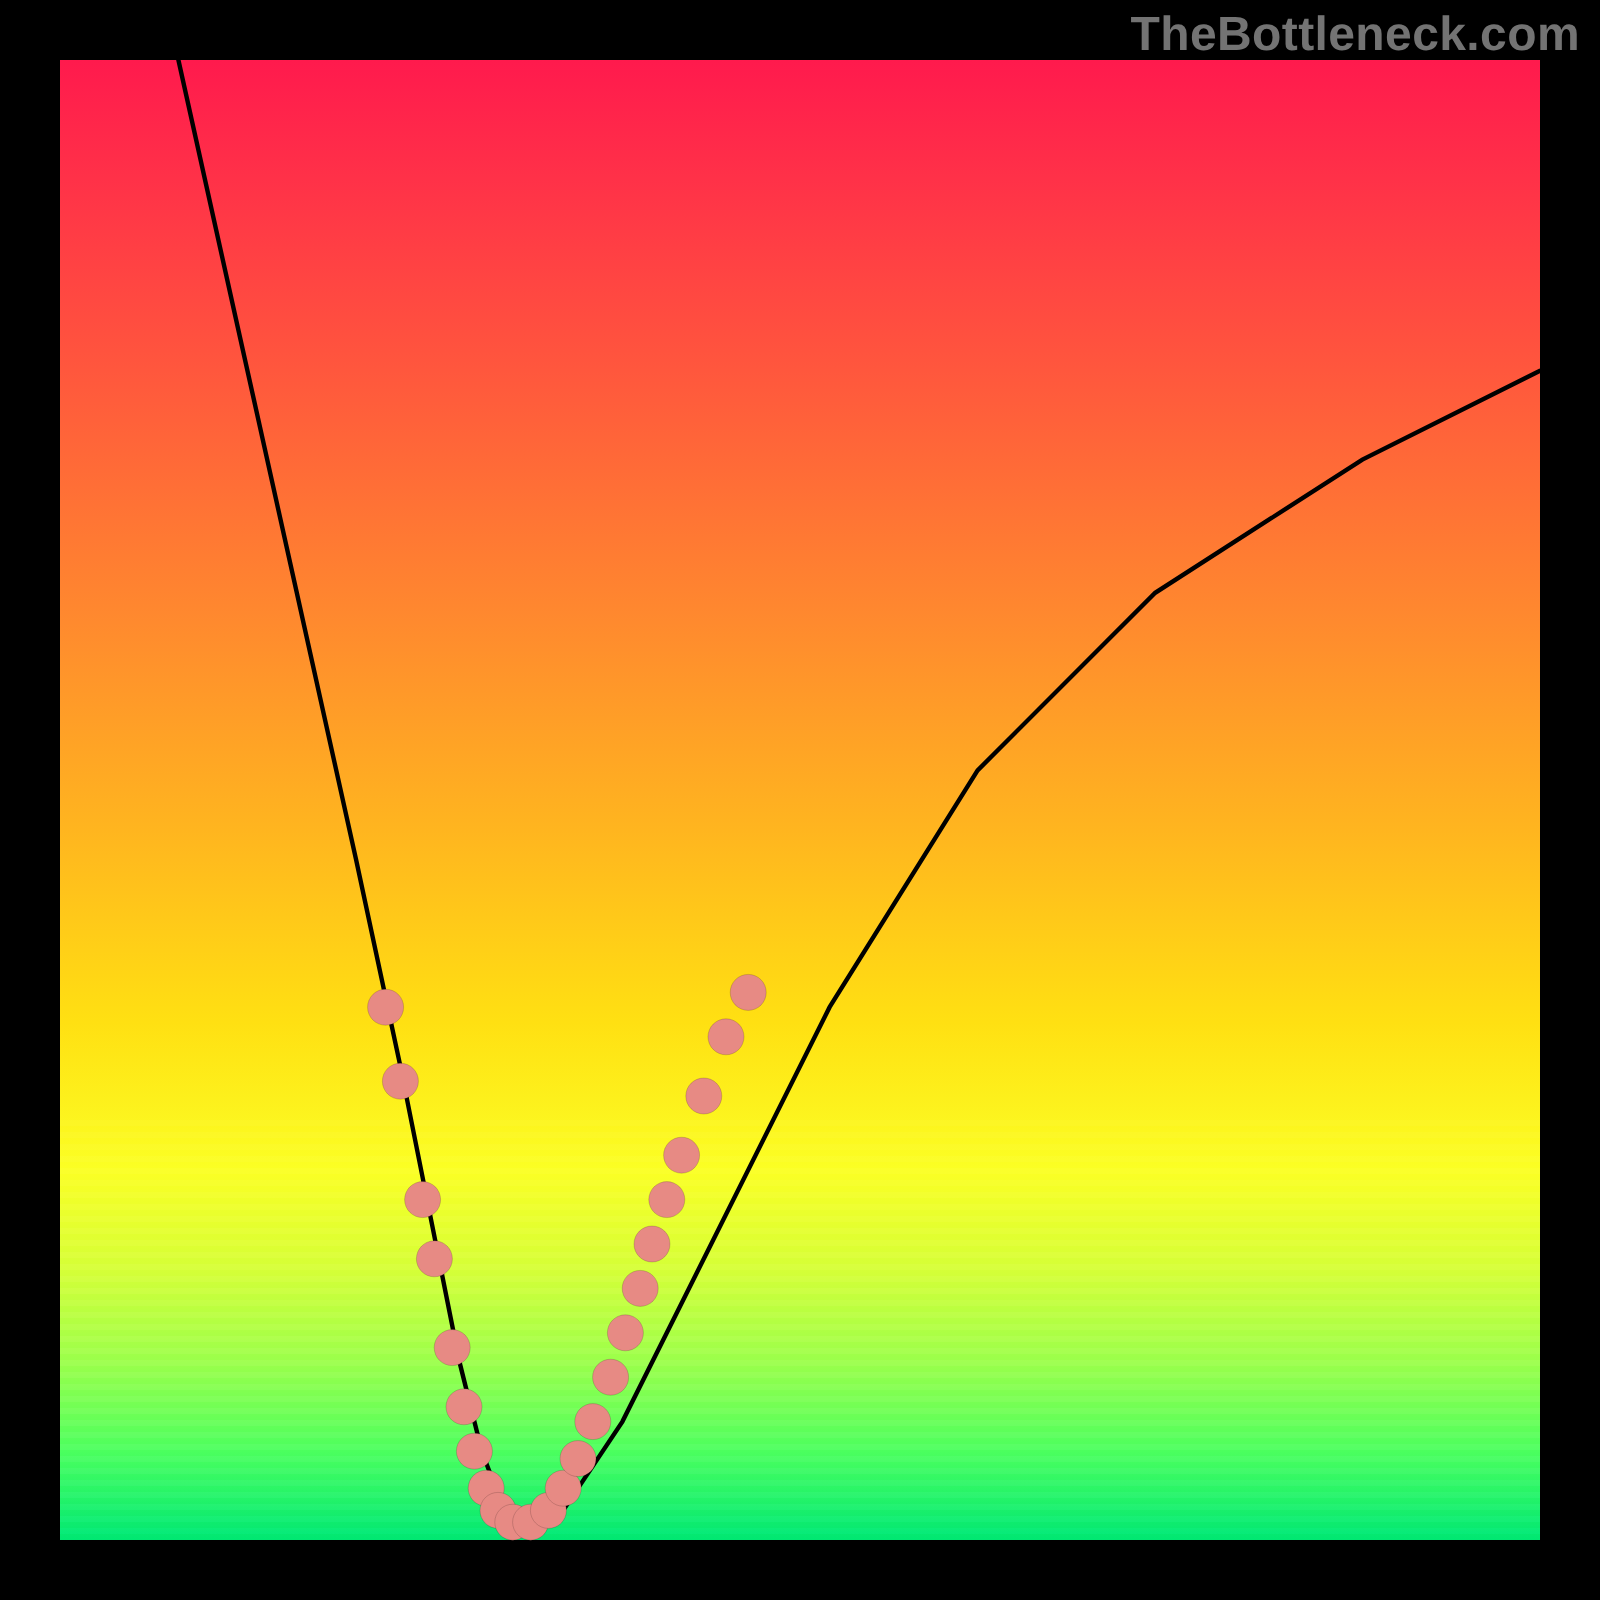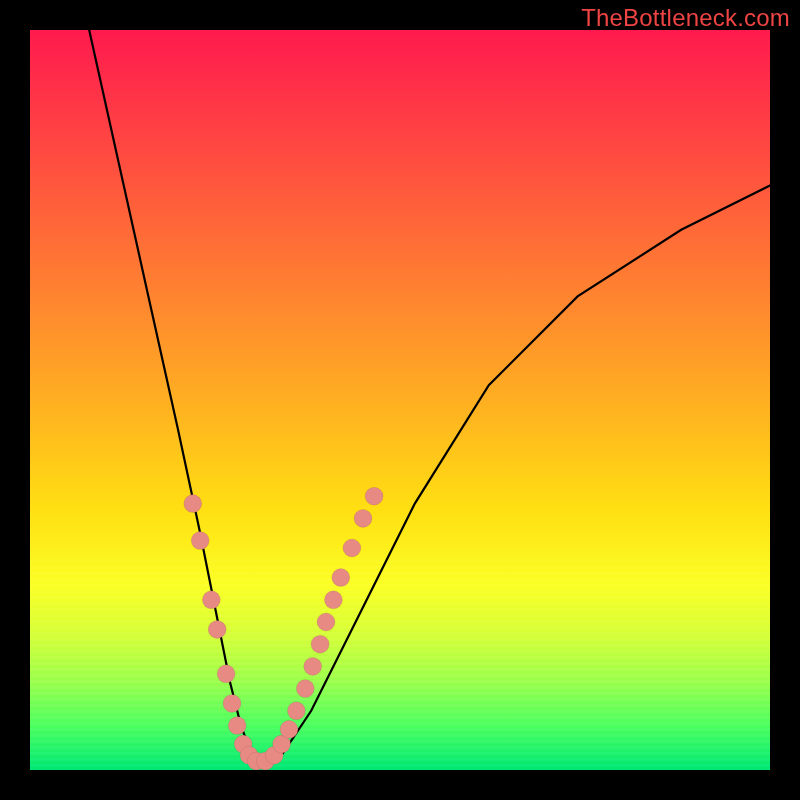--- a/index.html
+++ b/index.html
@@ -53,24 +53,24 @@
         rgba(255,255,255,0.10) 3px,
         rgba(0,0,0,0.04) 3px,
         rgba(0,0,0,0.04) 6px
       );
     mix-blend-mode: soft-light;
   }
   .watermark {
     position: absolute;
     top: 4px;
     right: 10px;
-    color: #ef4444;
+    color: #737373;
     font-size: 24px;
     letter-spacing: 0.2px;
-    font-weight: 400;
+    font-weight: 700;
     user-select: none;
   }
   svg.curve {
     position: absolute;
     inset: 0;
     width: 740px;
     height: 740px;
     overflow: visible;
   }
   .curve-path {

